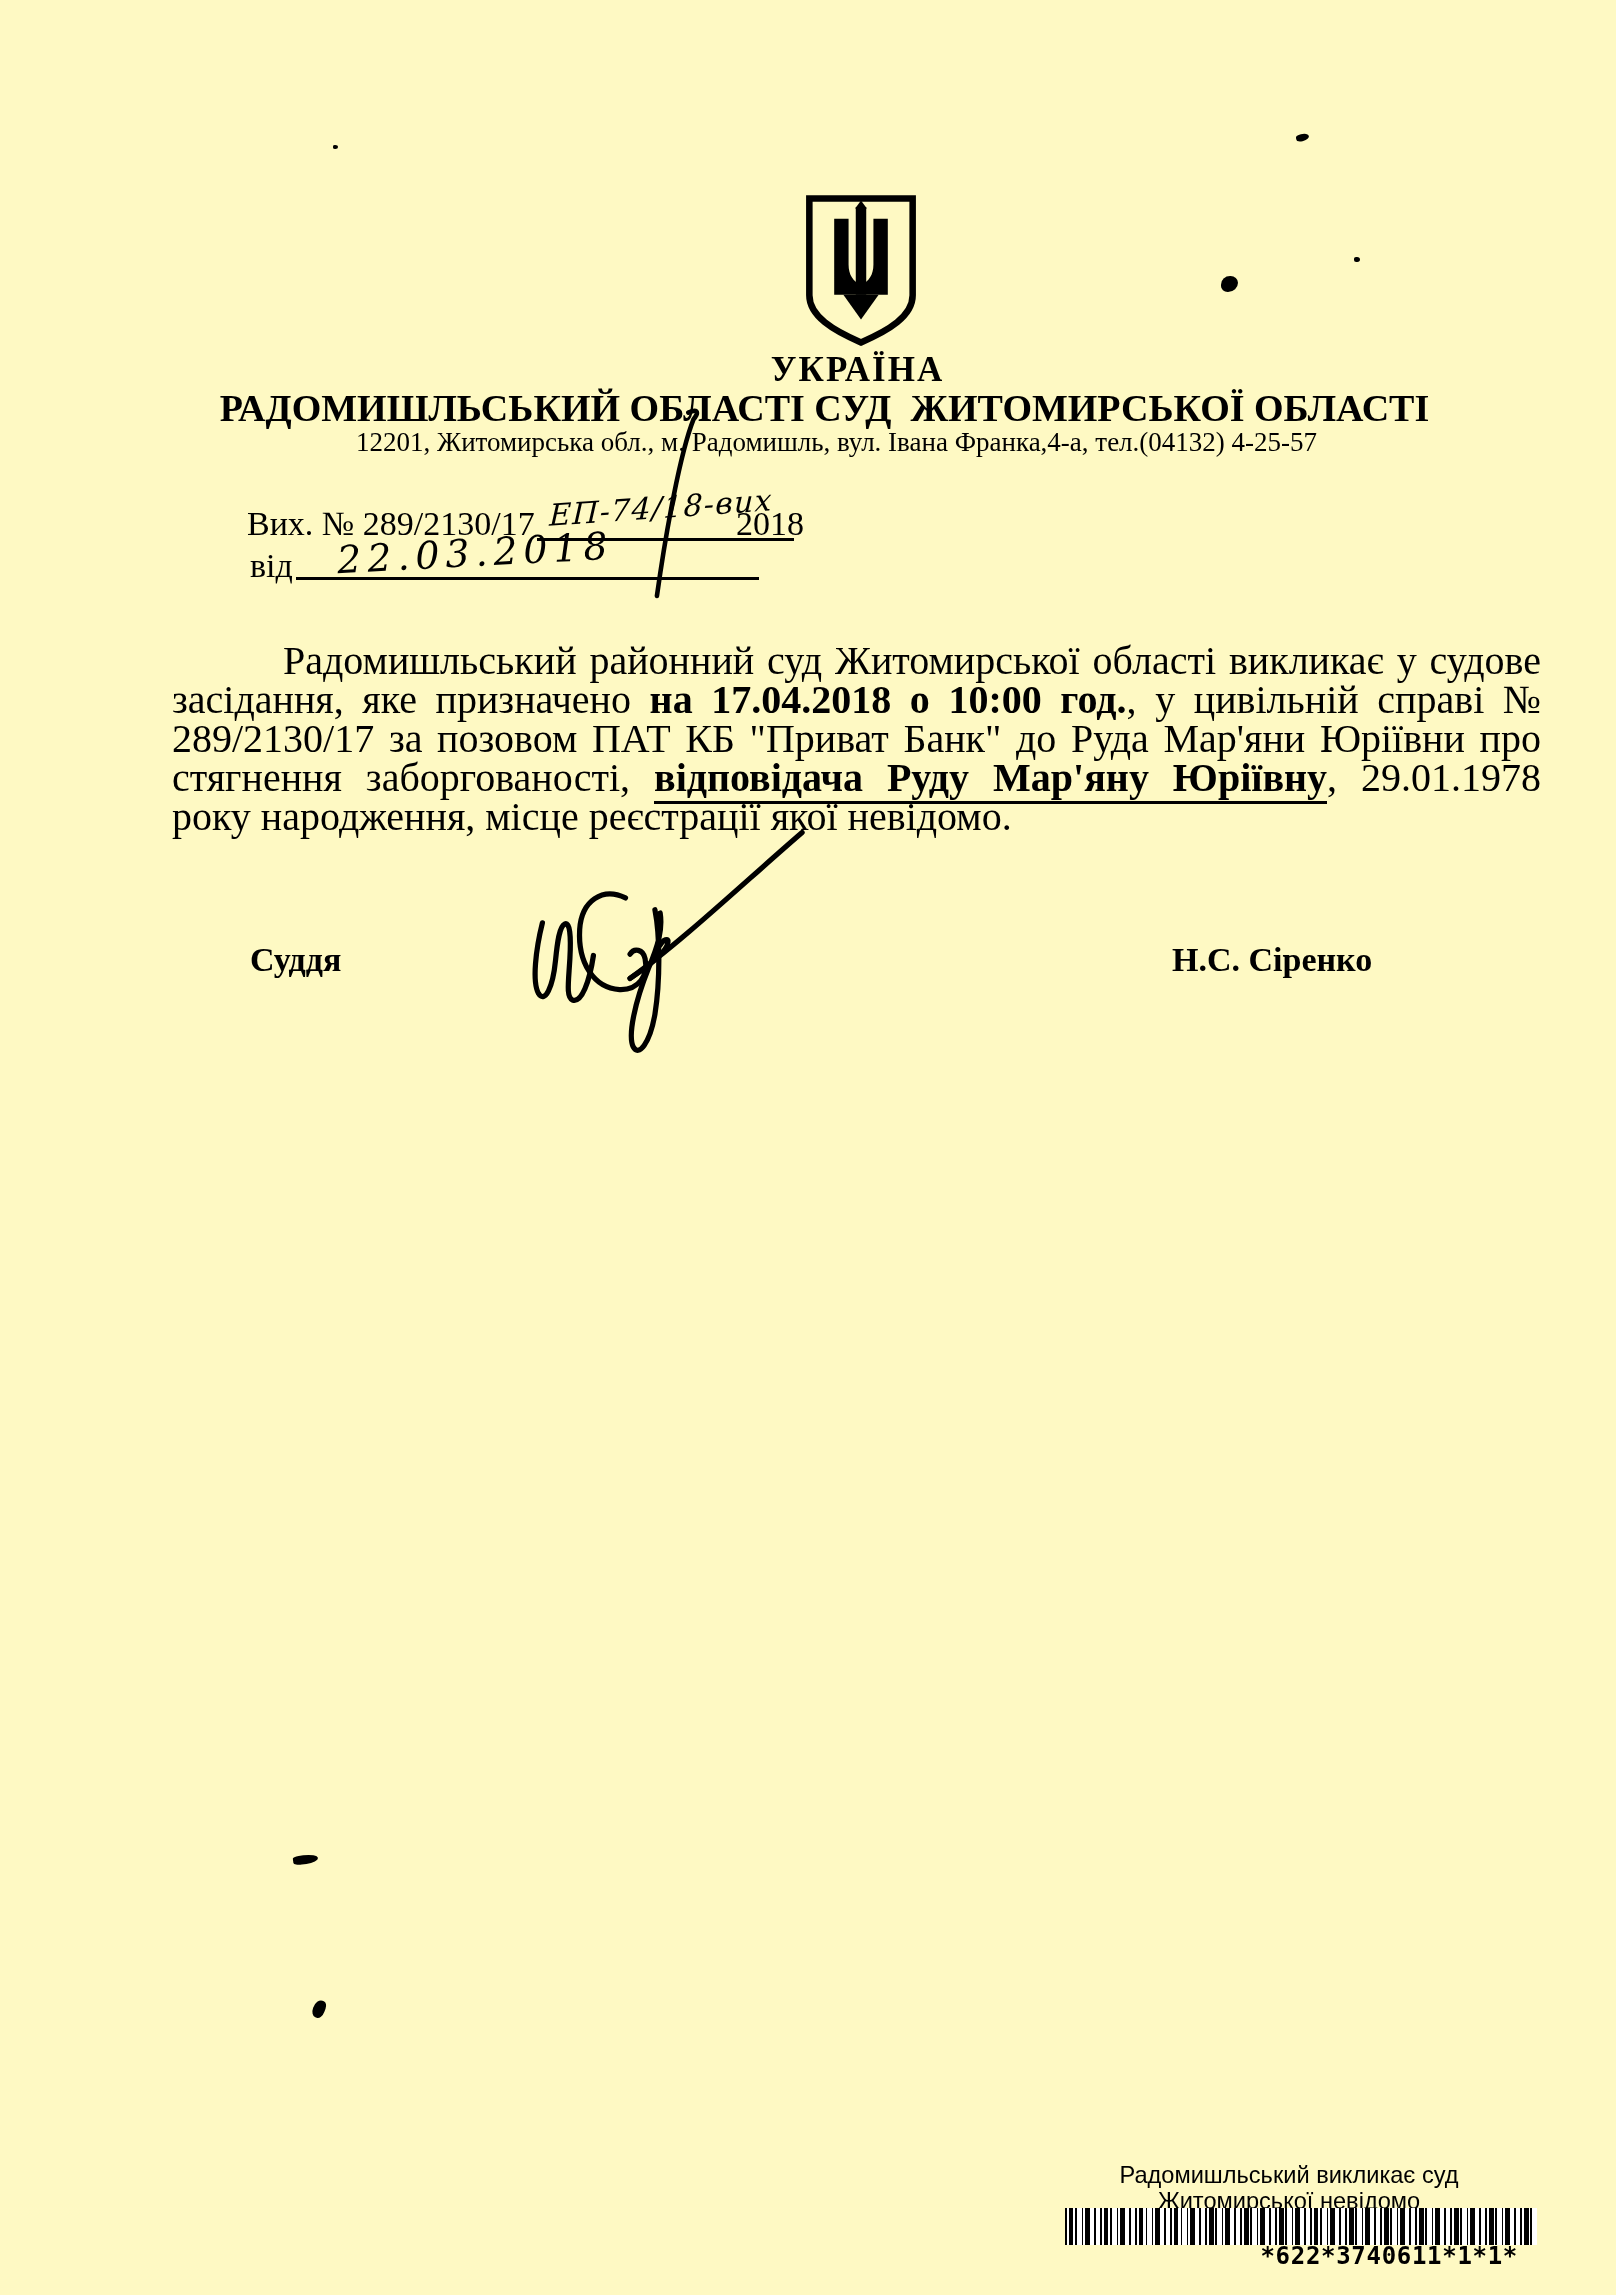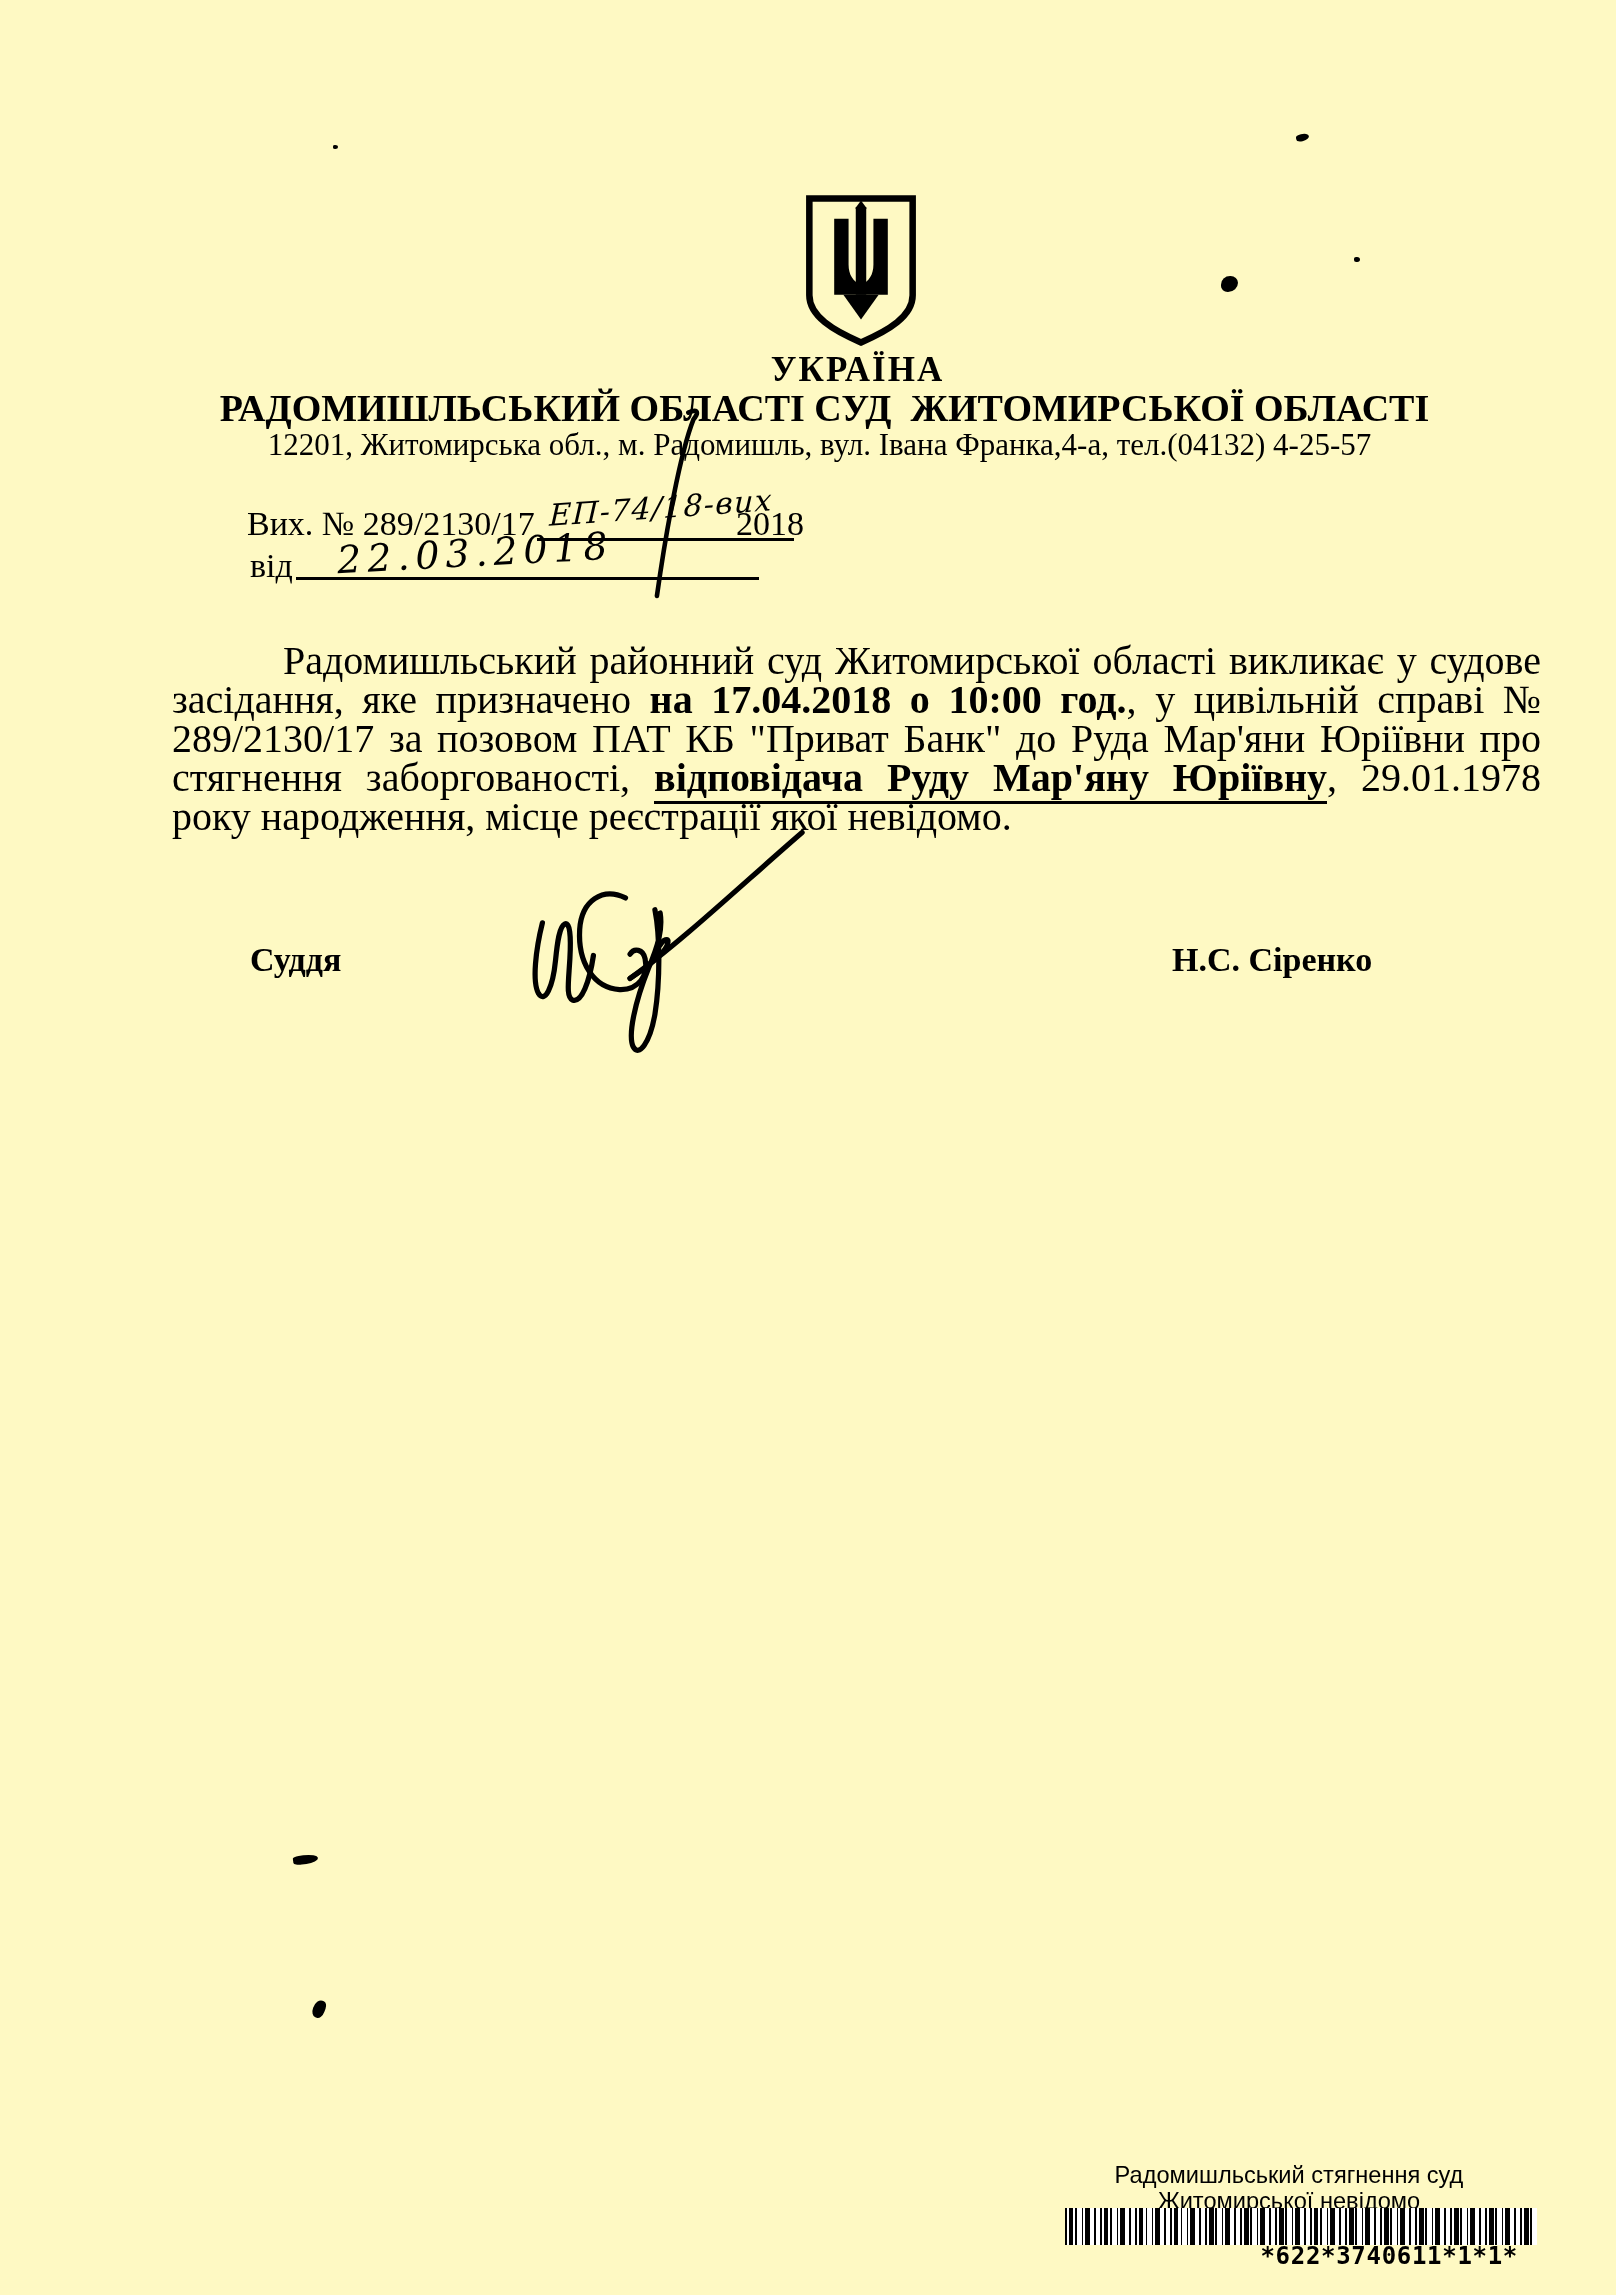--- a/index.html
+++ b/index.html
@@ -16,22 +16,22 @@
   .emblem{position:absolute;left:804px;top:194px;width:114px;height:153px;}
   .country{
     position:absolute;left:694px;top:350px;width:327px;
     text-align:center;font-weight:bold;font-size:35px;letter-spacing:2px;
   }
   .court-name{
     position:absolute;left:39px;top:386px;width:1571px;
     text-align:center;font-weight:bold;font-size:38px;white-space:pre;
   }
   .address{
-    position:absolute;left:39px;top:427px;width:1561px;
-    text-align:center;font-size:31px;
+    position:absolute;left:56px;top:427px;width:1561px;
+    text-align:center;font-size:27px;
   }
   
   .ref-out{position:absolute;left:247px;top:505px;font-size:34px;white-space:pre;}
   .hand{font-family:"DejaVu Serif", serif;font-style:italic;}
   .ref-hand{
     position:absolute;left:549px;top:490px;font-size:30px;
     transform:rotate(-4deg) skewX(-6deg);letter-spacing:1.3px;white-space:pre;
   }
   .ref-year{position:absolute;left:736px;top:505px;font-size:34px;}
   .ref-underline{position:absolute;left:537px;top:538px;width:257px;height:3.3px;background:#000;}
@@ -130,21 +130,21 @@
 
       <path d="M220,140 C228,180 228,250 220,300 C212,345 195,365 187,350 C178,332 190,280 210,230 C225,195 232,170 228,145"></path>
 
       <path d="M182,245 C260,190 360,95 445,22"></path>
 
       <path d="M182,245 C220,220 238,202 240,190 C242,182 232,186 228,194"></path>
     </g>
   </svg>
 
   <div class="footer-court">
-    <div>Радомишльський стягнення суд</div>
+    <div>Радомишльський викликає суд</div>
     <div>Житомирської невідомо</div>
   </div>
   <div class="barcode"></div>
   <div class="barcode-label">*622*3740611*1*1*</div>
 
   <div class="speck sp1"></div>
   <div class="speck sp2"></div>
   <div class="speck sp3"></div>
   <div class="speck sp4"></div>
   <div class="speck sp5"></div>

